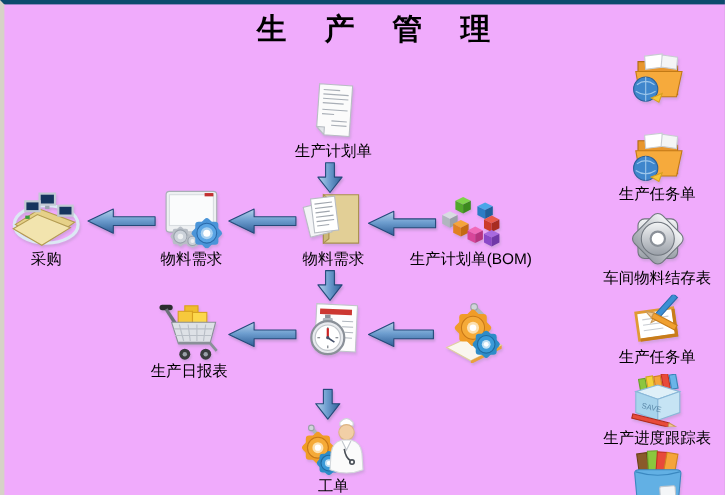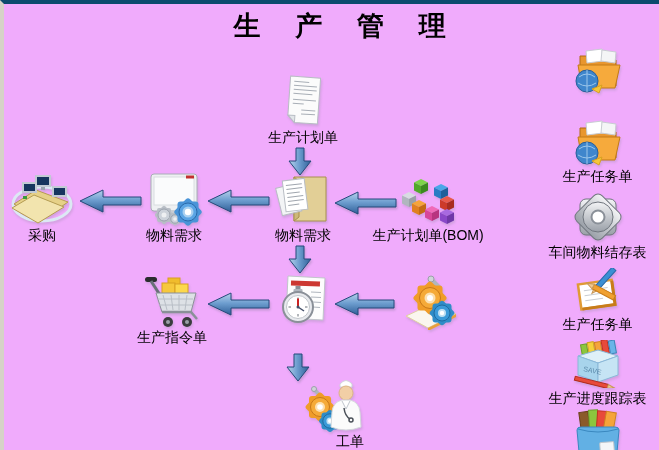--- a/index.html
+++ b/index.html
@@ -237,21 +237,21 @@
             <line x1="17" y1="25" x2="52" y2="25"></line>
               <line x1="18" y1="31" x2="51" y2="31"></line>
           </g>
           <path d="M21 38 L50 38 L56 45" stroke="#8a9098" stroke-width="2.5" fill="none"></path>
           <circle cx="27" cy="48" r="5" fill="#3a3c3e"></circle>
             <circle cx="27" cy="48" r="2" fill="#9aa0a8"></circle>
           <circle cx="46" cy="48" r="5" fill="#3a3c3e"></circle>
             <circle cx="46" cy="48" r="2" fill="#9aa0a8"></circle>
         </svg>
       </span>
-      <span class="label">生产指令单</span>
+      <span class="label">生产日报表</span>
     </div>
 
     <div class="node" style="left:251px;top:270px;width:96px;">
       <span class="icon" style="height:54px;">
         <svg width="56" height="54" viewBox="0 0 56 54">
           <path d="M13 2 L50 4 L48 46 L11 44 Z" fill="#fdfdfd" stroke="#c0c5ca"></path>
           <rect x="16" y="7" width="29" height="5" fill="#cc3832" transform="rotate(2 30 9)"></rect>
           <g stroke="#b0b6be" stroke-width="1">
             <line x1="36" y1="18" x2="46" y2="18.5"></line>
               <line x1="36" y1="23" x2="46" y2="23.5"></line>
@@ -293,21 +293,21 @@
             <rect x="-9.5" y="-9.5" width="19" height="19" rx="3" fill="#2e8cc8"></rect>
             <rect x="-9.5" y="-9.5" width="19" height="19" rx="3" fill="#2e8cc8" transform="rotate(45)"></rect>
             <circle r="8" fill="#3b9ad8" stroke="#1f6aa0"></circle>
             <circle r="4" fill="#bfe0f4"></circle>
               <circle r="2.2" fill="#fff"></circle>
           </g>
         </svg>
       </span>
     </div>
 
-    <div class="node" style="left:264px;top:374px;width:96px;align-items:flex-end;">
+    <div class="node" style="left:251px;top:374px;width:96px;">
       <span class="icon" style="height:54px;">
         <svg width="60" height="54" viewBox="0 0 60 54">
           <path d="M10 11 L19 21" stroke="#b0b6be" stroke-width="3.5"></path>
           <circle cx="10" cy="11" r="2.5" fill="#d0d4da" stroke="#9aa0a8"></circle>
           <g transform="translate(16,29)">
             <rect x="-11" y="-11" width="22" height="22" rx="3" fill="#f09c28"></rect>
             <rect x="-11" y="-11" width="22" height="22" rx="3" fill="#f09c28" transform="rotate(45)"></rect>
             <circle r="9.5" fill="#f5aa38" stroke="#c87818"></circle>
             <circle r="5" fill="#fce0b0"></circle>
               <circle r="2.8" fill="#fff"></circle>

